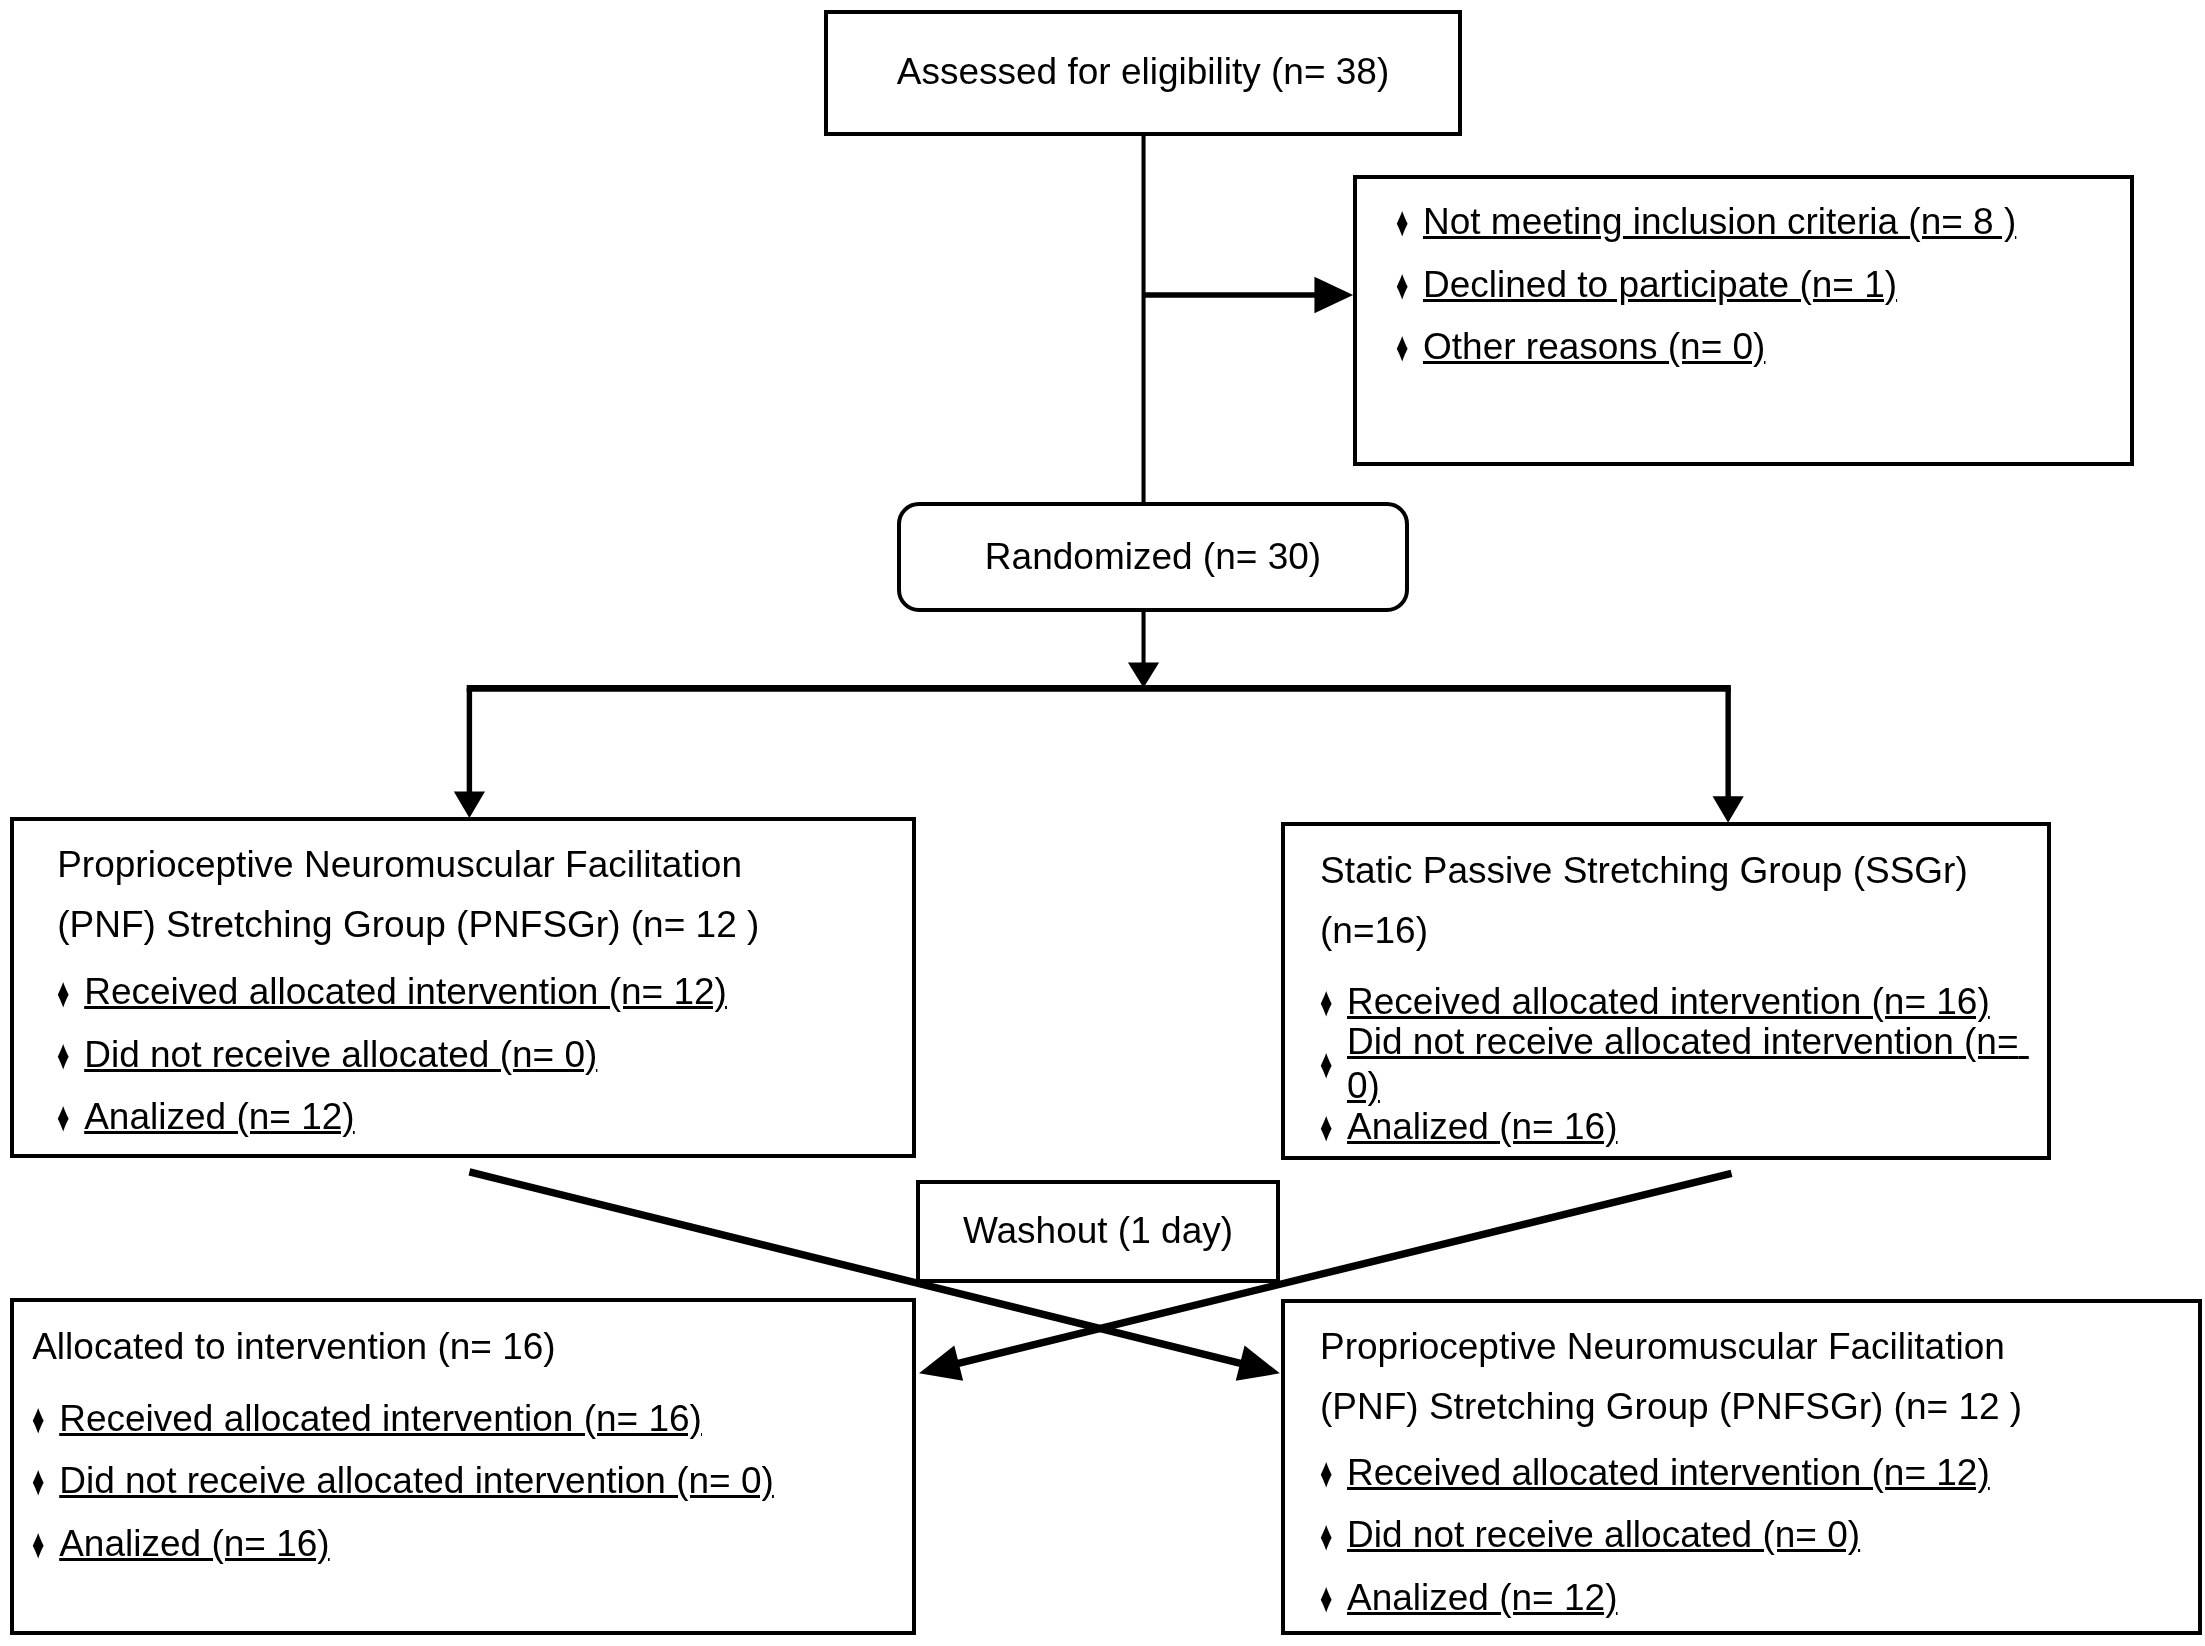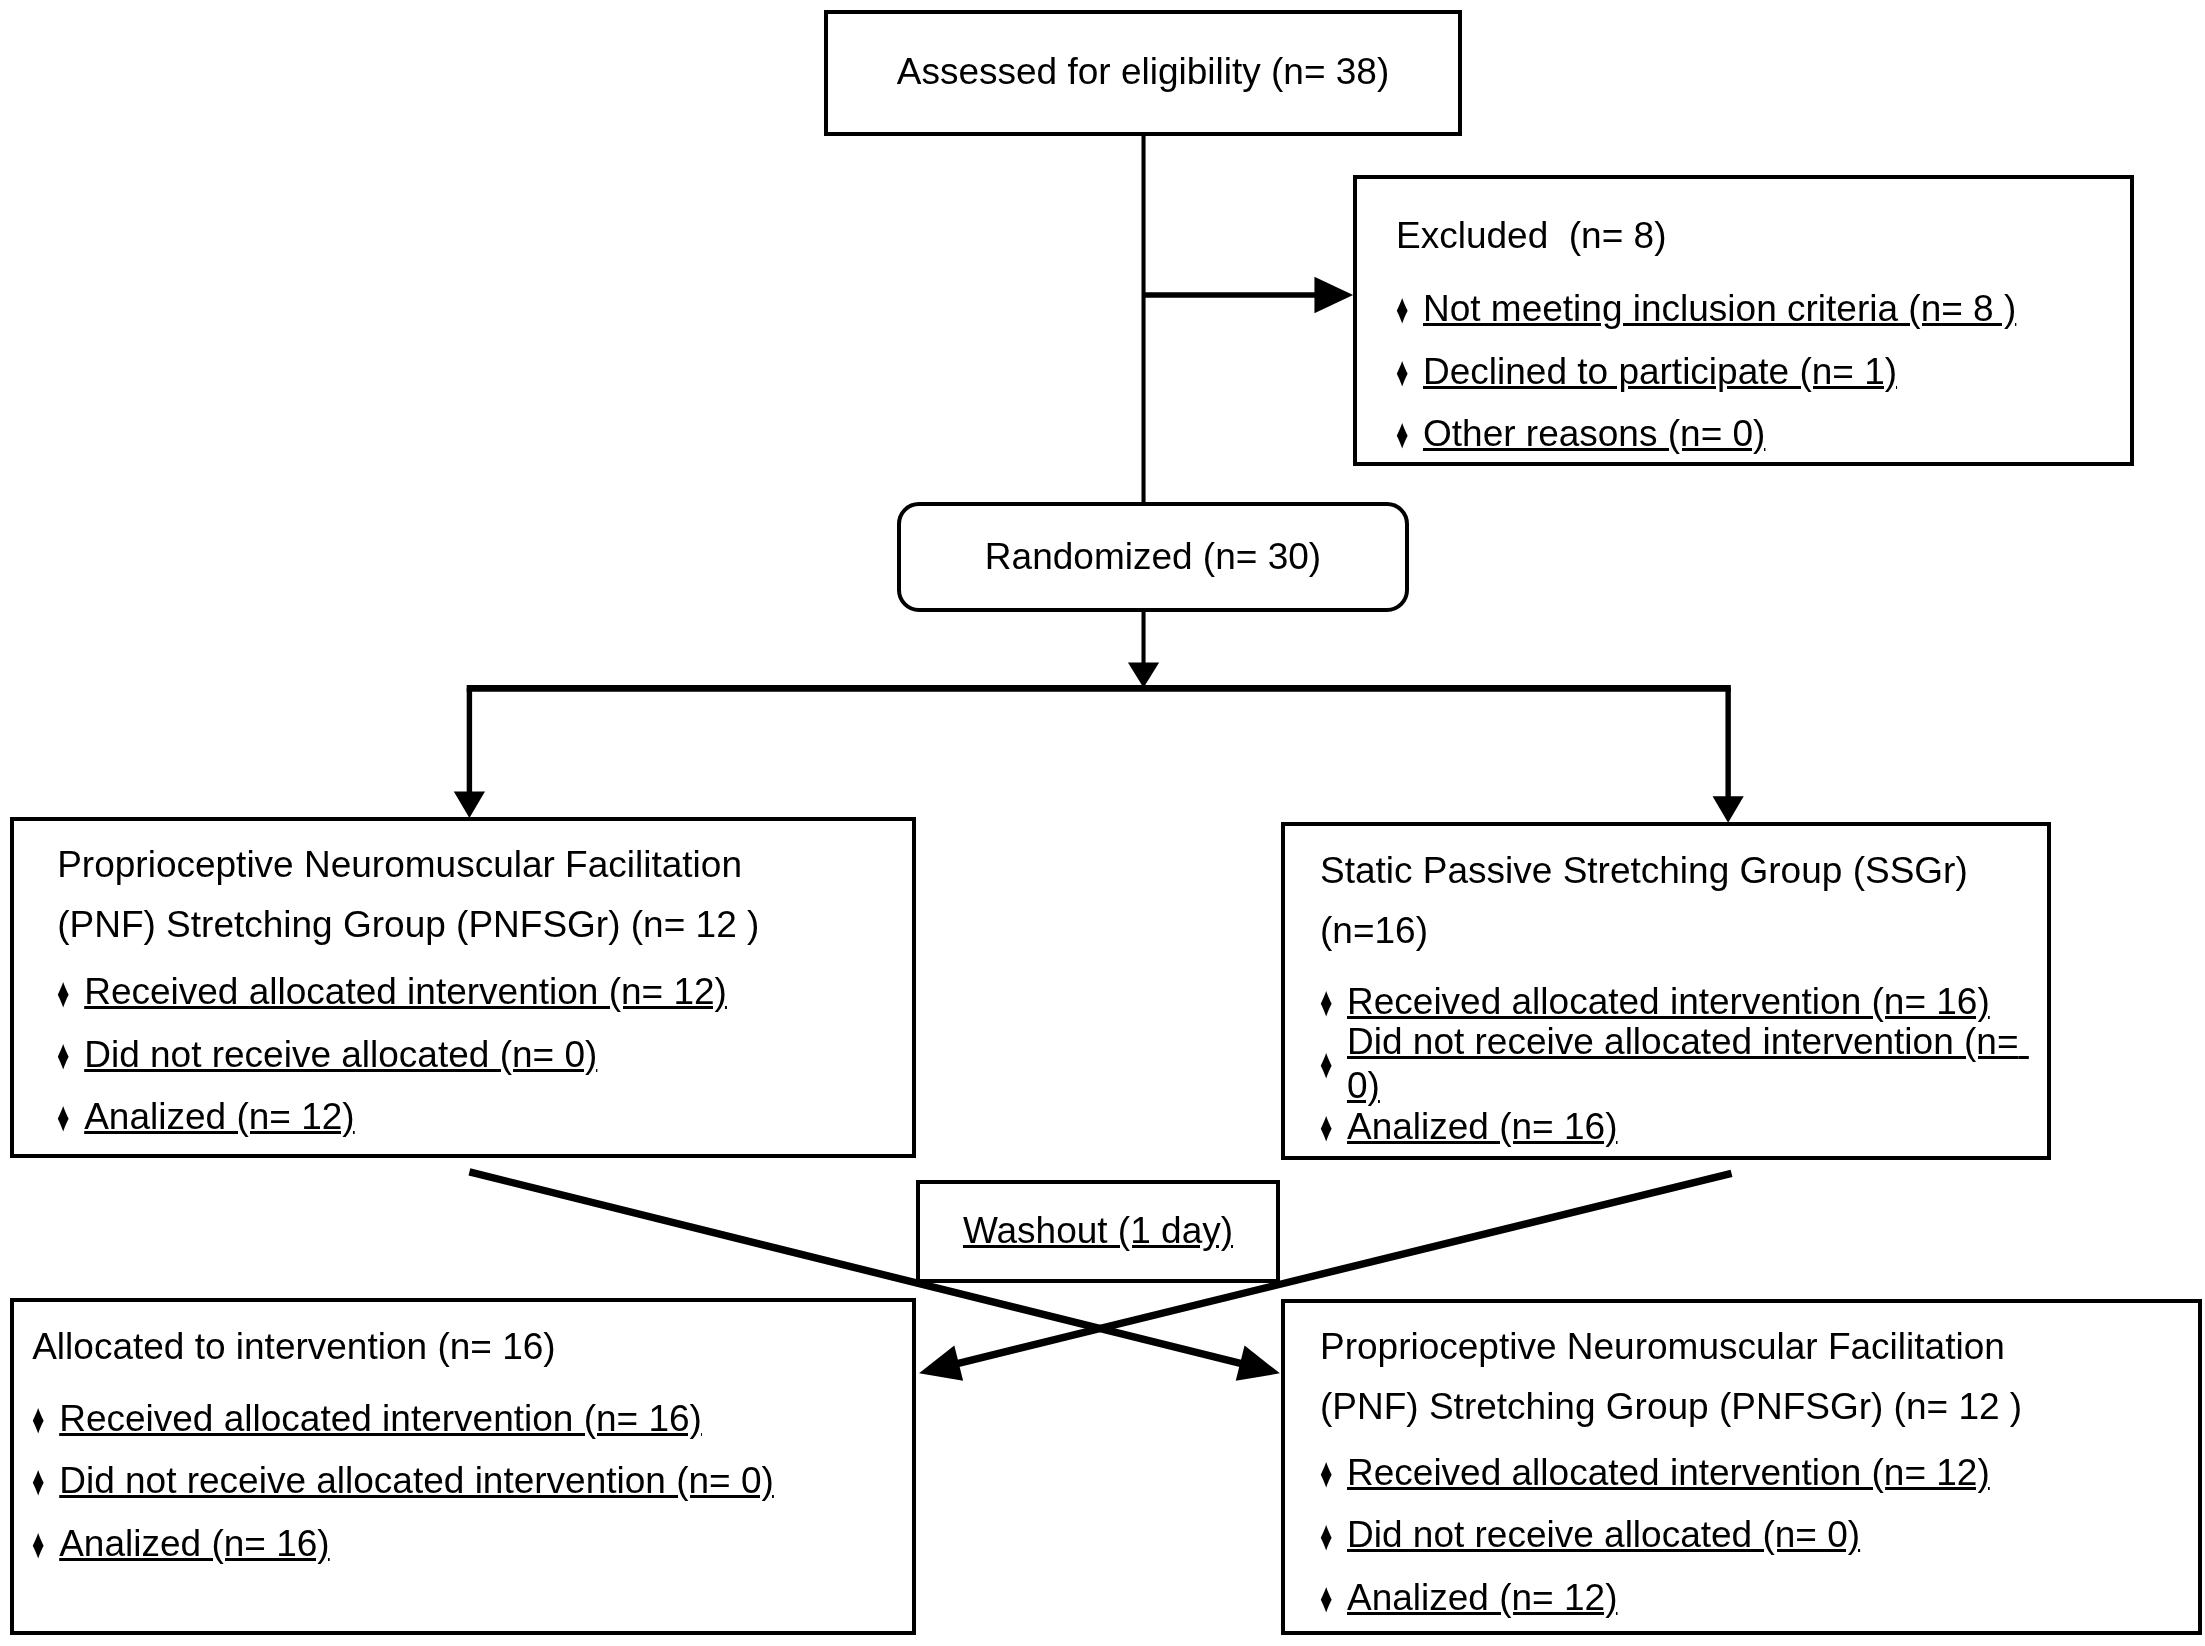--- a/index.html
+++ b/index.html
@@ -78,23 +78,20 @@
     <polygon points="1887,2025 1835,1984 1822,2036" fill="#000"></polygon>
     <line x1="2553" y1="1730" x2="1410" y2="2011" stroke="#000" stroke-width="11"></line>
     <polygon points="1355,2025 1407,1984 1420,2036" fill="#000"></polygon>
   </svg>
 
   <div class="box center-box" style="left:824px; top:9.5px; width:638px; height:126px;">
     <span class="line">Assessed for eligibility (n= 38)</span>
   </div>
 
   <div class="box list-box" style="left:1353px; top:175px; width:781px; height:291px;">
-    <div class="title" style="margin-top:27px;">
-      <div class="line">Excluded  (n= 8)</div>
-    </div>
     <div class="bullet">
       <span class="bullet-icon">♦</span>
       <span class="bullet-text">Not meeting inclusion criteria (n= 8 )</span>
     </div>
     <div class="bullet">
       <span class="bullet-icon">♦</span>
       <span class="bullet-text">Declined to participate (n= 1)</span>
     </div>
     <div class="bullet">
       <span class="bullet-icon">♦</span>
@@ -136,21 +133,21 @@
     <div class="bullet">
       <span class="bullet-icon">♦</span>
       <span class="bullet-text">Did not receive allocated intervention (n= 0)</span>
     </div>
     <div class="bullet">
       <span class="bullet-icon">♦</span>
       <span class="bullet-text">Analized (n= 16)</span>
     </div>
   </div>
 
-  <div class="box center-box" style="left:916px; top:1180px; width:364px; height:103px;text-decoration:underline;">
+  <div class="box center-box" style="left:916px; top:1180px; width:364px; height:103px;">
     <span class="line">Washout (1 day)</span>
   </div>
 
   <div class="box list-box" style="left:10.2px; top:1298px; width:906px; height:337px; padding-left:18px;">
     <div class="title" style="margin-top:15px;">
       <div class="line">Allocated to intervention (n= 16)</div>
     </div>
     <div class="bullet" style="margin-top:23px;">
       <span class="bullet-icon">♦</span>
       <span class="bullet-text">Received allocated intervention (n= 16)</span>

